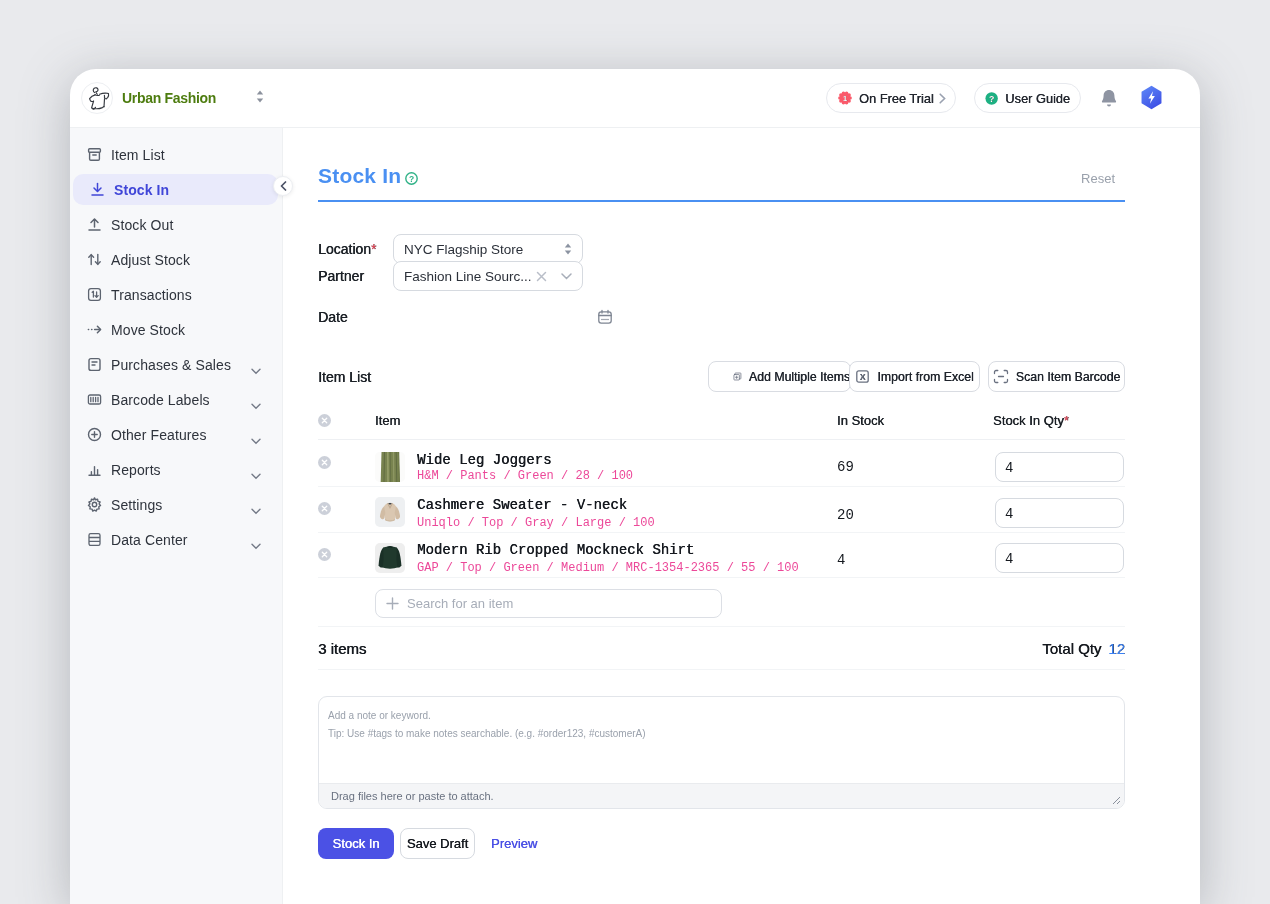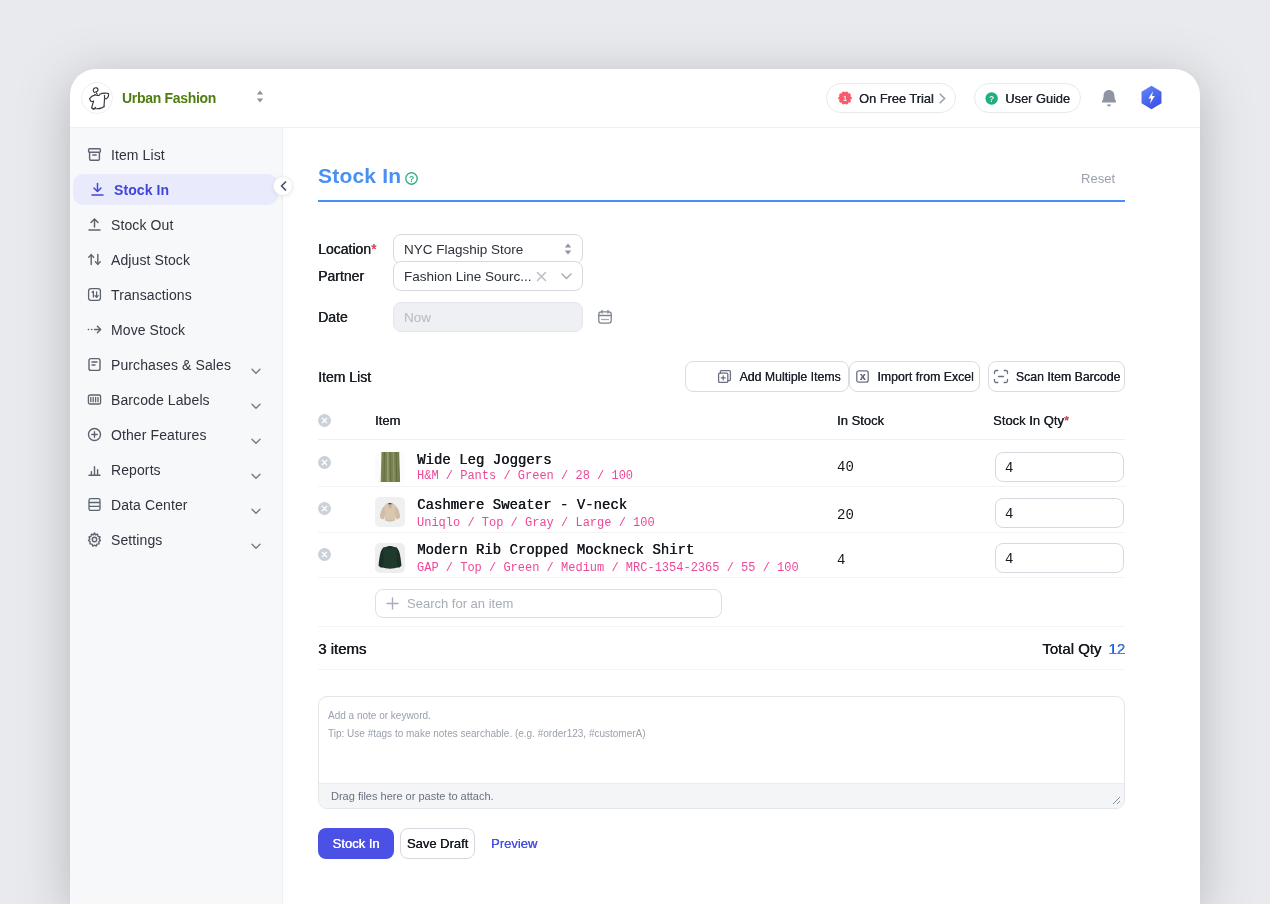--- a/index.html
+++ b/index.html
@@ -272,38 +272,38 @@
             <path d="M5.4 14 v-3.2 M8.5 14 V5.6 M11.6 14 V8.6"></path>
           </svg>
     </span>
         <span class="lb">Reports</span>
         <span class="chev"><svg width="10" height="7" viewBox="0 0 10 7" fill="none" stroke="#747a87" stroke-width="1.4" stroke-linecap="round">
             <path d="M1 1.2 L5 5.2 L9 1.2"></path>
           </svg></span>
       </div>
     <div class="mi">
         <span class="ic">
+      <svg width="17" height="17" viewBox="0 0 17 17" fill="none" stroke="#5d6470" stroke-width="1.4" stroke-linecap="round" stroke-linejoin="round">
+            <circle cx="8.5" cy="8.5" r="2.2"></circle>
+            <path d="M8.5 1.9 l1 1.9 2.1-.5 .4 2.1 2.1.6 -1 1.9 1.4 1.6 -1.7 1.3 .3 2.1 -2.1.2 -.7 2 -1.8-1 -1.8 1 -.7-2 -2.1-.2 .3-2.1 -1.7-1.3 1.4-1.6 -1-1.9 2.1-.6 .4-2.1 2.1.5 z"></path>
+          </svg>
+    </span>
+        <span class="lb">Settings</span>
+        <span class="chev"><svg width="10" height="7" viewBox="0 0 10 7" fill="none" stroke="#747a87" stroke-width="1.4" stroke-linecap="round">
+            <path d="M1 1.2 L5 5.2 L9 1.2"></path>
+          </svg></span>
+      </div>
+    <div class="mi">
+        <span class="ic">
       <svg width="17" height="17" viewBox="0 0 17 17" fill="none" stroke="#5d6470" stroke-width="1.3" stroke-linejoin="round">
             <rect x="3" y="2.6" width="11" height="11.8" rx="1.6"></rect>
             <path d="M3 6.5 h11 M3 10.4 h11"></path>
           </svg>
     </span>
         <span class="lb">Data Center</span>
-        <span class="chev"><svg width="10" height="7" viewBox="0 0 10 7" fill="none" stroke="#747a87" stroke-width="1.4" stroke-linecap="round">
-            <path d="M1 1.2 L5 5.2 L9 1.2"></path>
-          </svg></span>
-      </div>
-    <div class="mi">
-        <span class="ic">
-      <svg width="17" height="17" viewBox="0 0 17 17" fill="none" stroke="#5d6470" stroke-width="1.4" stroke-linecap="round" stroke-linejoin="round">
-            <circle cx="8.5" cy="8.5" r="2.2"></circle>
-            <path d="M8.5 1.9 l1 1.9 2.1-.5 .4 2.1 2.1.6 -1 1.9 1.4 1.6 -1.7 1.3 .3 2.1 -2.1.2 -.7 2 -1.8-1 -1.8 1 -.7-2 -2.1-.2 .3-2.1 -1.7-1.3 1.4-1.6 -1-1.9 2.1-.6 .4-2.1 2.1.5 z"></path>
-          </svg>
-    </span>
-        <span class="lb">Settings</span>
         <span class="chev"><svg width="10" height="7" viewBox="0 0 10 7" fill="none" stroke="#747a87" stroke-width="1.4" stroke-linecap="round">
             <path d="M1 1.2 L5 5.2 L9 1.2"></path>
           </svg></span>
       </div>
   </div>
   <div class="collapse">
       <svg width="7" height="10" viewBox="0 0 7 10" fill="none" stroke="#4a5065" stroke-width="1.7" stroke-linecap="round" stroke-linejoin="round">
         <path d="M5.5 1 L1.5 5 L5.5 9"></path>
       </svg>
     </div>
@@ -337,33 +337,30 @@
         <svg width="11" height="11" viewBox="0 0 11 11" stroke="#b9bec8" stroke-width="1.5" stroke-linecap="round" style="margin-right:14px">
               <path d="M1.5 1.5 L9.5 9.5 M9.5 1.5 L1.5 9.5"></path>
             </svg>
         <svg width="11" height="7" viewBox="0 0 11 7" fill="none" stroke="#a8aeb9" stroke-width="1.5" stroke-linecap="round">
               <path d="M1 1 L5.5 5.5 L10 1"></path>
             </svg>
       </div>
     </div>
     <div class="frow" style="top:174px; width:330px;">
       <span class="flabel">Date</span>
-      <div class="sel disabled">
-            <span class="grow">Now</span>
-          </div>
       <svg class="calic" width="16" height="16" viewBox="0 0 16 16" fill="none" stroke="#7e8592" stroke-width="1.3" stroke-linecap="round">
             <rect x="1.8" y="2.8" width="12.4" height="11.4" rx="2.4"></rect>
             <path d="M5 1.5 v2.6 M11 1.5 v2.6 M1.8 6.5 h12.4"></path>
             <path d="M5 10.5 h.01 M7 10.5 h.01 M9 10.5 h.01 M11 10.5 h.01" stroke-width="1.6"></path>
           </svg>
     </div>
 
     <div class="ilrow">
       <span class="illabel">Item List</span>
-      <div class="obtn" style="left:367px; width:164px;padding-left:24px;">
+      <div class="obtn" style="left:390px; width:143px;padding-left:24px;">
         <svg width="15" height="15" viewBox="0 0 15 15" fill="none" stroke="#6a7180" stroke-width="1.3" stroke-linecap="round" stroke-linejoin="round">
               <path d="M3.4 4.2 V2.6 a1 1 0 0 1 1-1 h8 a1 1 0 0 1 1 1 v8 a1 1 0 0 1-1 1 h-1.6"></path>
               <rect x="1.6" y="4.2" width="9.2" height="9.2" rx="1"></rect>
               <path d="M6.2 6.8 v4 M4.2 8.8 h4"></path>
             </svg>
         Add Multiple Items</div>
       <div class="obtn" style="left:531px; width:131px;">
         <svg width="15" height="15" viewBox="0 0 15 15" fill="none">
               <rect x="1.8" y="1.8" width="11.4" height="11.4" rx="2" stroke="#6a7180" stroke-width="1.3"></rect>
               <text x="7.5" y="10.6" font-size="8.5" fill="#6a7180" text-anchor="middle" font-family="Liberation Sans" font-weight="bold">X</text>
@@ -398,21 +395,21 @@
               <path d="M9.5 0 l-.5 30" stroke="#606b42" stroke-width="1"></path>
               <path d="M12.8 0 l.2 30" stroke="#98a16c" stroke-width="1.5"></path>
               <path d="M15.2 0 l.5 30" stroke="#646f45" stroke-width=".9"></path>
               <path d="M18.4 0 l.4 30" stroke="#8f9865" stroke-width="1.2"></path>
               <path d="M21.2 0 l.6 30" stroke="#5e6941" stroke-width=".9"></path>
               <path d="M23.6 0 l.8 30" stroke="#6e7948" stroke-width="1.2"></path>
             </svg>
       </div>
       <div class="tname" style="top:12px;">Wide Leg Joggers</div>
       <div class="tsub" style="top:29px;">H&amp;M / Pants / Green / 28 / 100</div>
-      <div class="instock" style="top:20px;">40</div>
+      <div class="instock" style="top:20px;">69</div>
       <div class="qty" style="top:12px;">4</div>
     </div>
     <div class="trow" style="top:359px; height:46px;">
       <svg class="delic" style="top:15px" viewBox="0 0 13 13">
             <circle cx="6.5" cy="6.5" r="6.5" fill="#ccd0d9"></circle>
             <path d="M4.3 4.3 L8.7 8.7 M8.7 4.3 L4.3 8.7" stroke="#fff" stroke-width="1.3" stroke-linecap="round"></path>
           </svg>
       <div class="thumb" style="top:10px;">
         <svg width="30" height="30" viewBox="0 0 30 30">
               <rect width="30" height="30" fill="#eef0f2"></rect>

